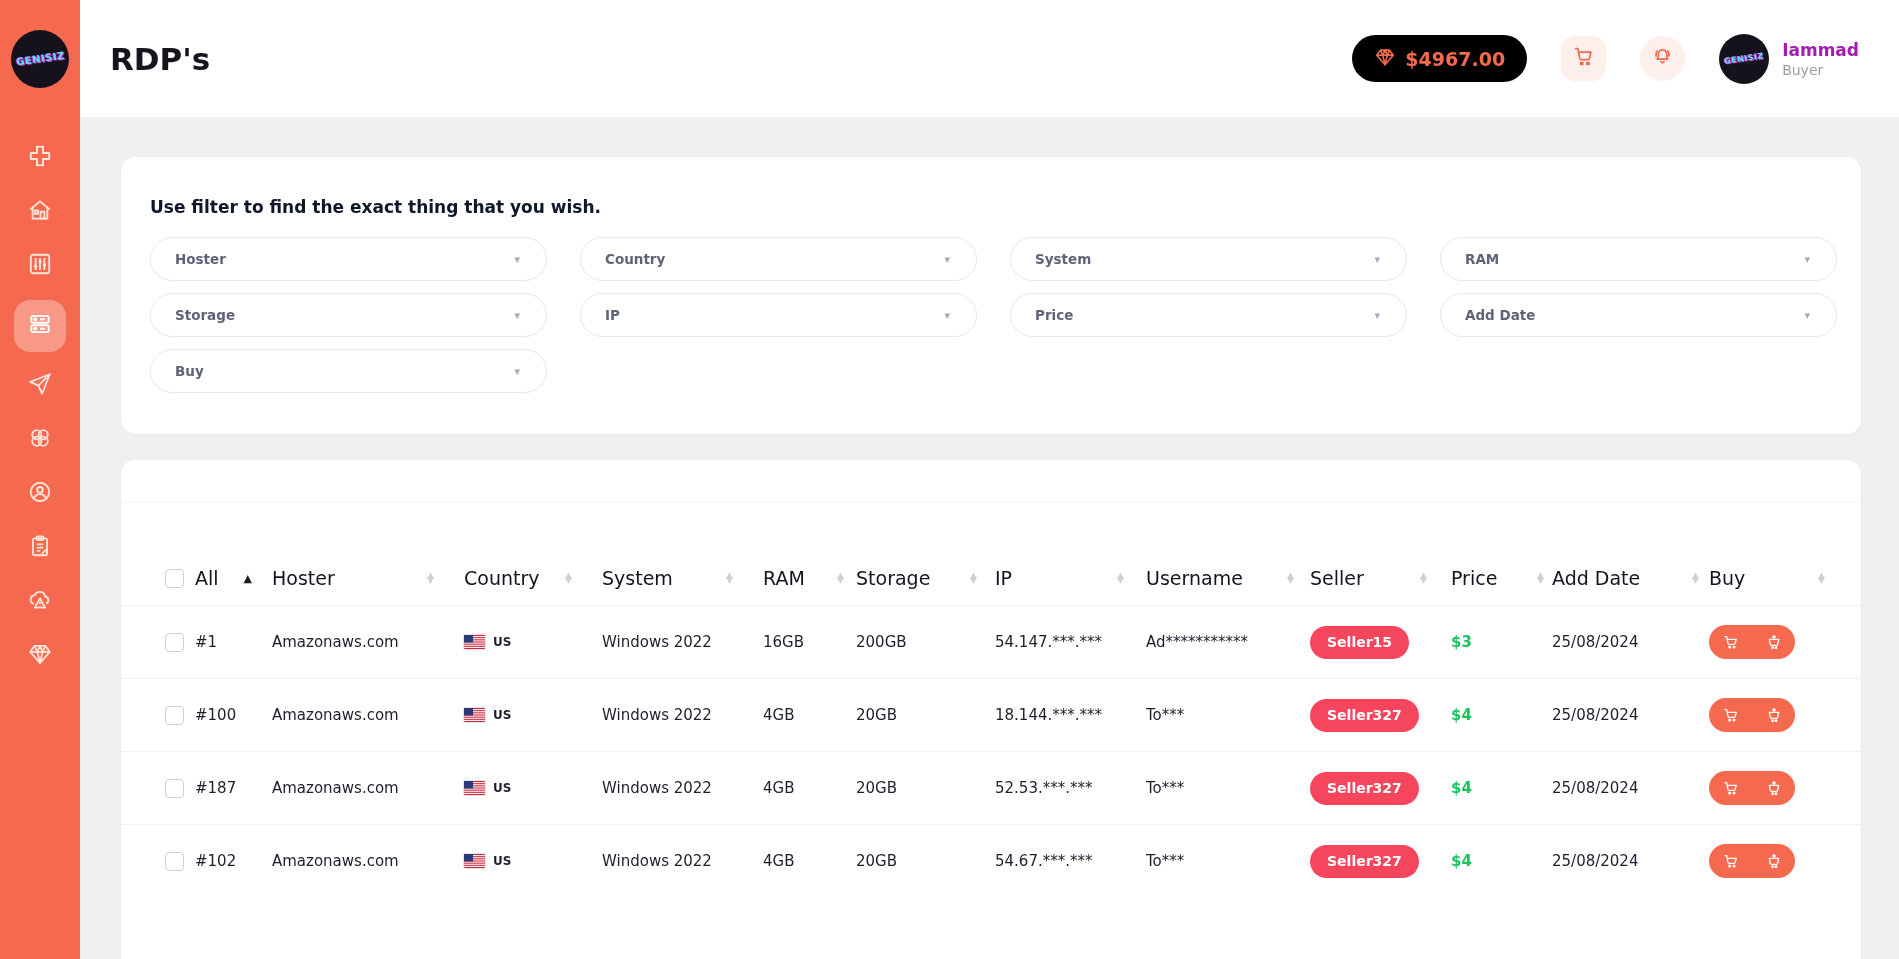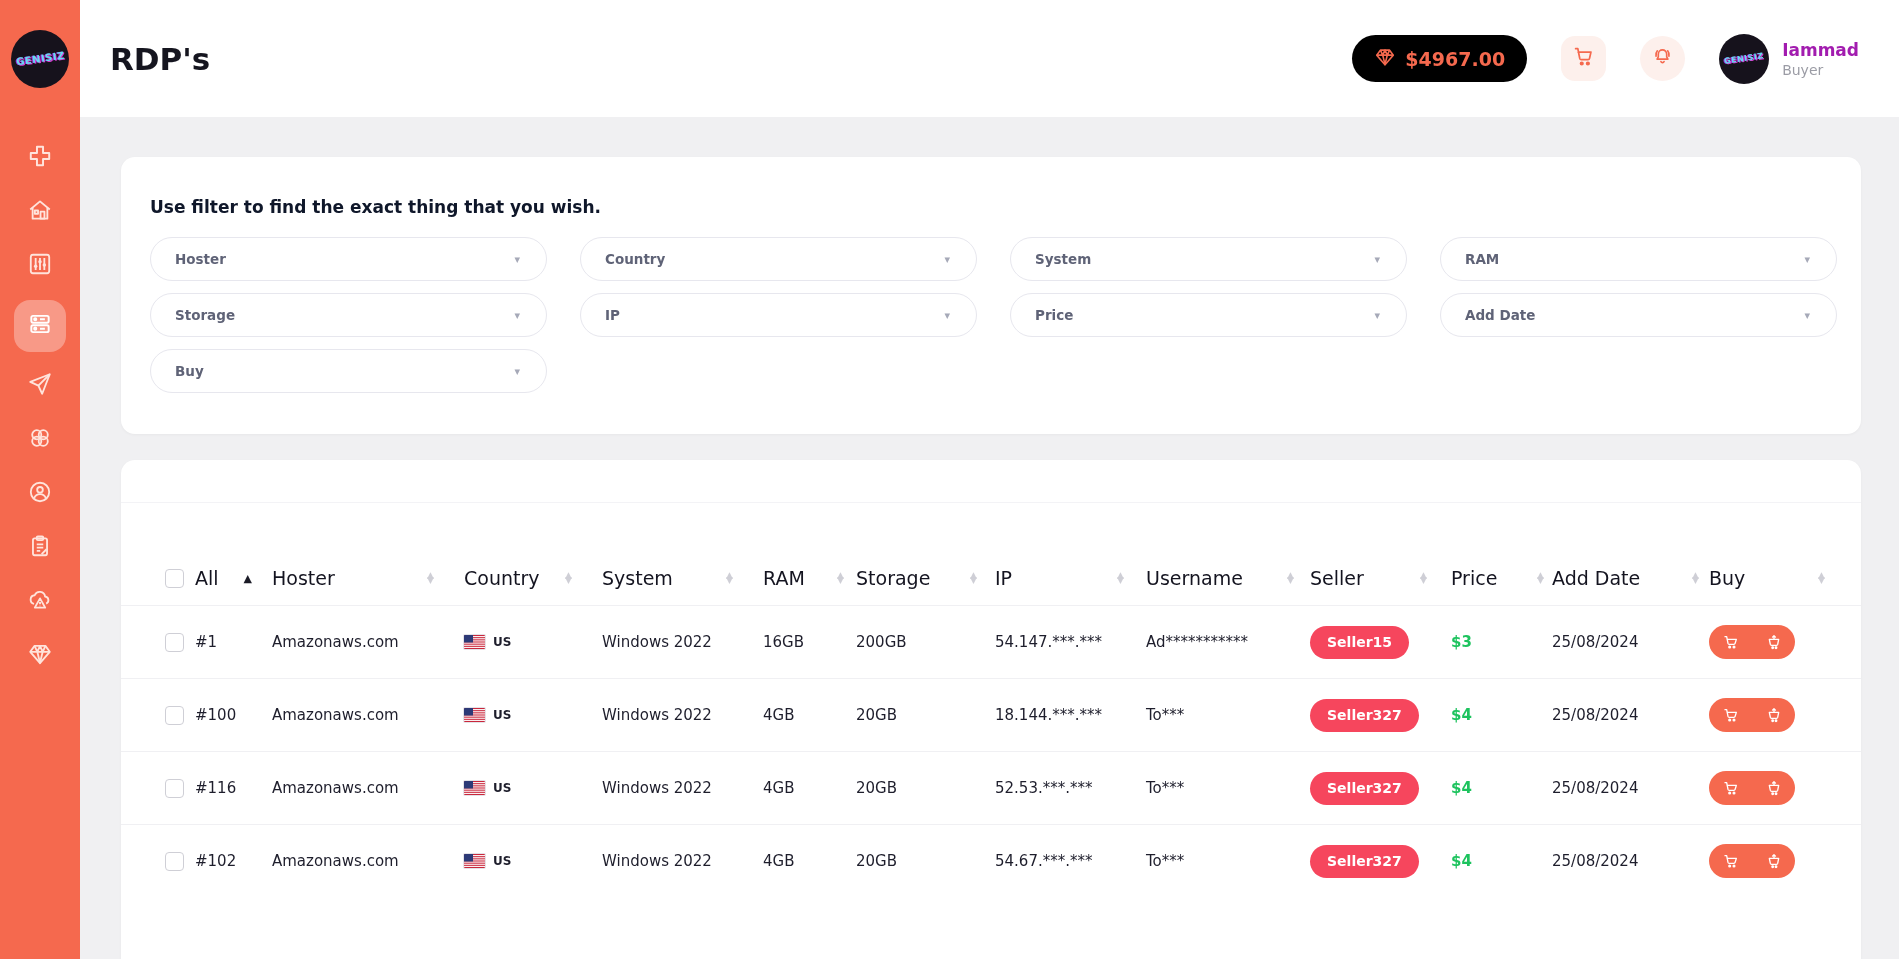--- a/index.html
+++ b/index.html
@@ -476,21 +476,21 @@
                     <circle cx="15" cy="20.5" r="1.2" fill="#fff"></circle>
                   </svg>
                 </span>
             </div>
           </div>
         </div>
 
         <div class="trow tr">
           <div class="cell-check">
             <span class="checkbox"></span>
-            <span>#116</span>
+            <span>#187</span>
           </div>
           <div>Amazonaws.com</div>
           <div class="country-cell">
             <svg class="flag" viewBox="0 0 21 14">
                 <rect width="21" height="14" fill="#fff"></rect>
                 <g fill="#c9273c">
                   <rect width="21" height="1.08" y="0"></rect>
                   <rect width="21" height="1.08" y="2.15"></rect>
                   <rect width="21" height="1.08" y="4.31"></rect>
                   <rect width="21" height="1.08" y="6.46"></rect>

